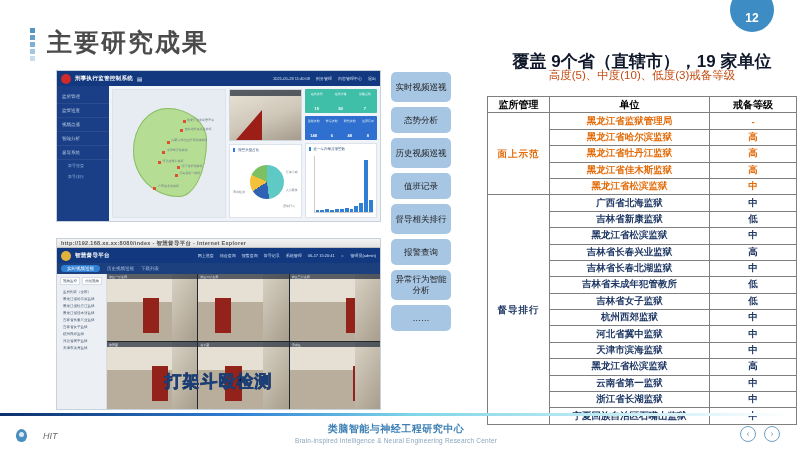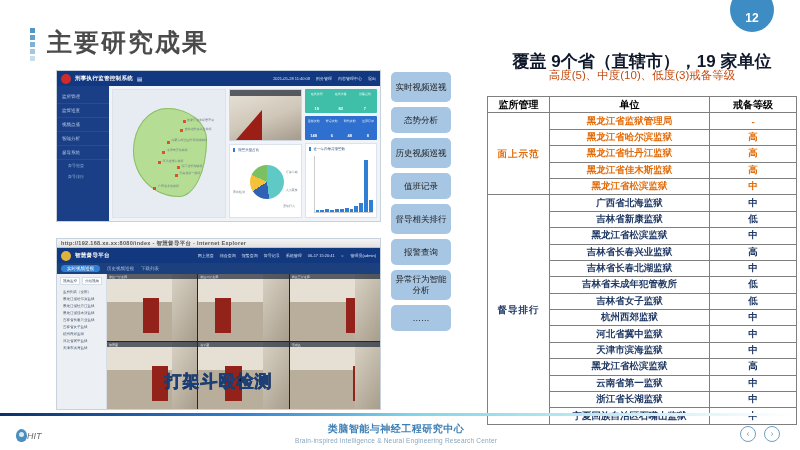--- a/index.html
+++ b/index.html
@@ -143,21 +143,21 @@
   .cat-blue { color: #1f3864; }
   .row-orange td { color: #e36c0a; border-color: #b08050; }
   .row-blue td { color: #1f3864; border-color: #8496b0; }
   .row-orange td.unit, .row-blue td.unit { font-size: 9.5px; }
 
   
   .footer-line {
     position: absolute; left: 0; right: 0; bottom: 34px; height: 3px;
     background: linear-gradient(90deg,#0c2f6b 0%, #2f7fd4 30%, #7fd6e8 52%, #ffffff 100%);
   }
-  .hit { position: absolute; left: 16px; bottom: 8px; display: flex; align-items: center; gap: 0; font-style: italic; }
+  .hit { position: absolute; left: 16px; bottom: 8px; display: flex; align-items: center; gap: 16px; font-style: italic; }
   .hit-mark { width: 11px; height: 13px; background: #4a8fc0; border-radius: 50% 50% 45% 45%; position: relative; }
   .hit-mark::after { content:""; position:absolute; left:3px; top:3px; width:5px; height:5px; border-radius:50%; background:#fff; opacity:.8;}
   .hit-txt { font-size: 9px; color: #6a6a6a; }
   .center-foot { position: absolute; left: 0; right: 0; bottom: 6px; text-align: center; }
   .cf-cn { font-size: 10px; font-weight: bold; color: #3d7fb5; letter-spacing: .5px; }
   .cf-en { font-size: 6.5px; color: #8aa6bd; letter-spacing: .2px; margin-top: 1px; }
   .navs { position: absolute; right: 12px; bottom: 8px; display: flex; gap: 8px; }
   .nav-c {
     width: 16px; height: 16px; border-radius: 50%; border: 1.2px solid #6f9fc4;
     display: flex; align-items: center; justify-content: center;

